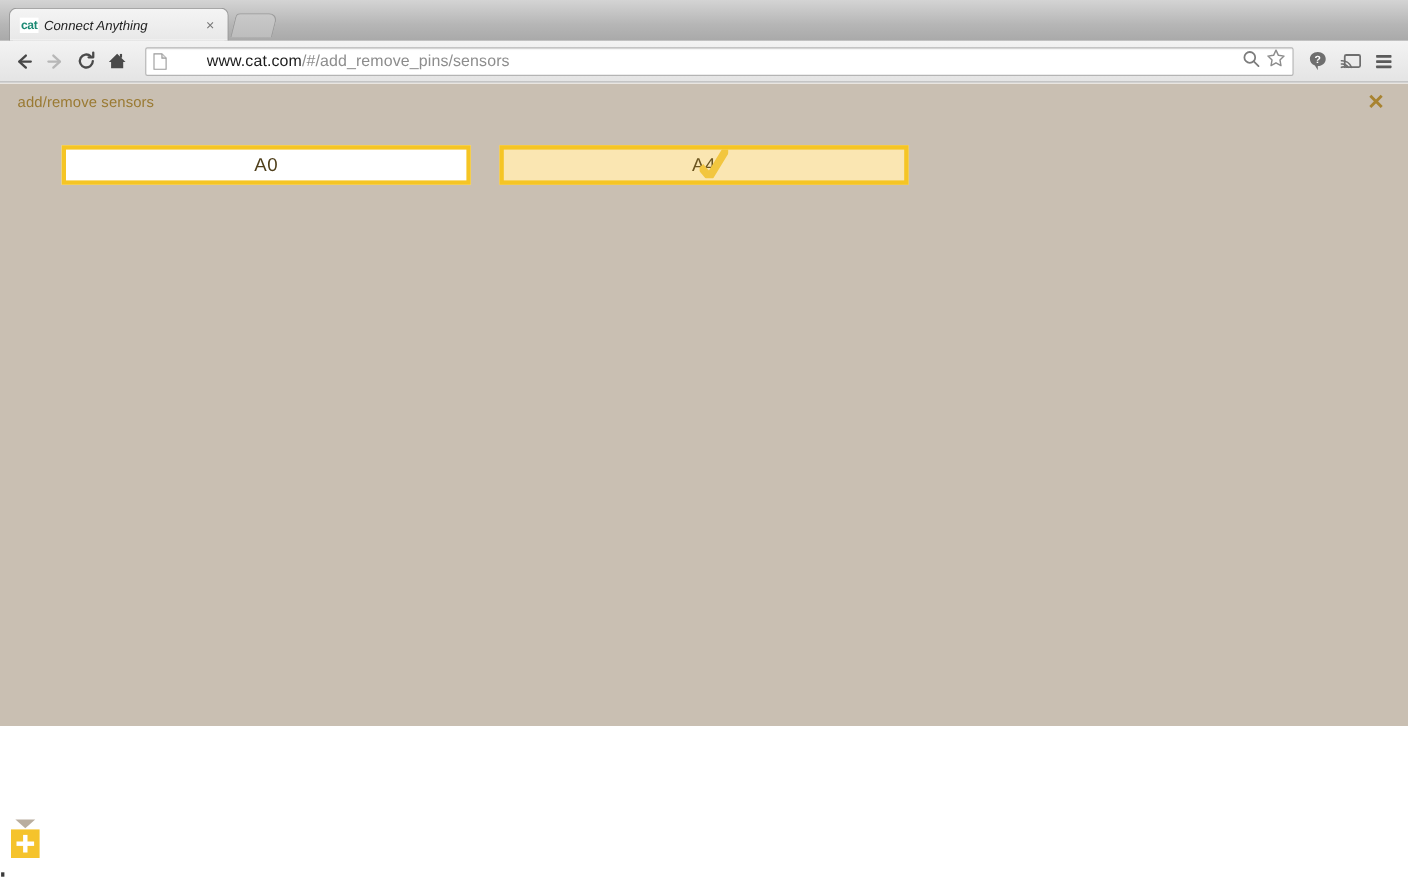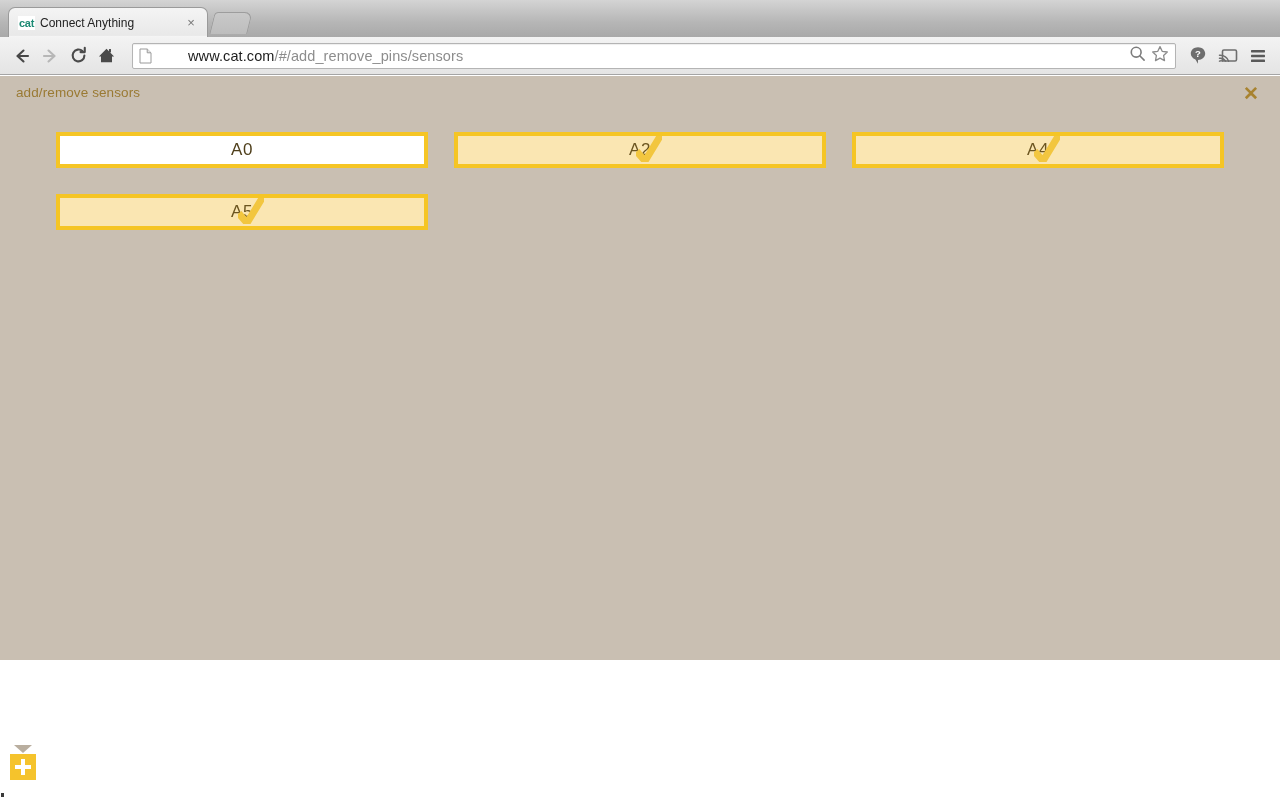--- a/index.html
+++ b/index.html
@@ -59,20 +59,21 @@
     margin-right: 5px;
     font-family: "Liberation Sans", sans-serif;
   }
 
   .tab-title {
     font-size: 12px;
     color: #222222;
     white-space: nowrap;
     overflow: hidden;
     flex: 1 1 auto;
+    font-style: italic;
   }
 
   .tab-close {
     width: 16px; height: 16px;
     flex: 0 0 auto;
     color: #777;
     font-size: 13px;
     line-height: 15px;
     text-align: center;
     cursor: pointer;
@@ -406,41 +407,29 @@
       <span class="close-x">✕</span>
     </div>
 
     <div class="grid">
 
       <div class="pin">
         <span class="pin-label">A0</span>
       </div>
 
 
-      <div class="pin marked">
-        <span class="pin-label">A2</span>
-        <svg class="strike" viewBox="0 0 26 26">
-          <path d="M3 18 L9 25 L23 2" fill="none" stroke="#f2c63f" stroke-width="7" stroke-linecap="square" stroke-linejoin="miter"></path>
-        </svg>
-      </div>
 
 
       <div class="pin marked">
         <span class="pin-label">A4</span>
         <svg class="strike" viewBox="0 0 26 26">
           <path d="M3 18 L9 25 L23 2" fill="none" stroke="#f2c63f" stroke-width="7" stroke-linecap="square" stroke-linejoin="miter"></path>
         </svg>
       </div>
 
-      <div class="pin marked">
-        <span class="pin-label">A5</span>
-        <svg class="strike" viewBox="0 0 26 26">
-          <path d="M3 18 L9 25 L23 2" fill="none" stroke="#f2c63f" stroke-width="7" stroke-linecap="square" stroke-linejoin="miter"></path>
-        </svg>
-      </div>
 
     </div>
   </div>
 
   <div class="bottom-strip"></div>
 
   <div class="add-wrap" style="bottom:17px;">
     <div class="add-caret"></div>
     <div class="add-btn">
       <span class="plus-h"></span>

